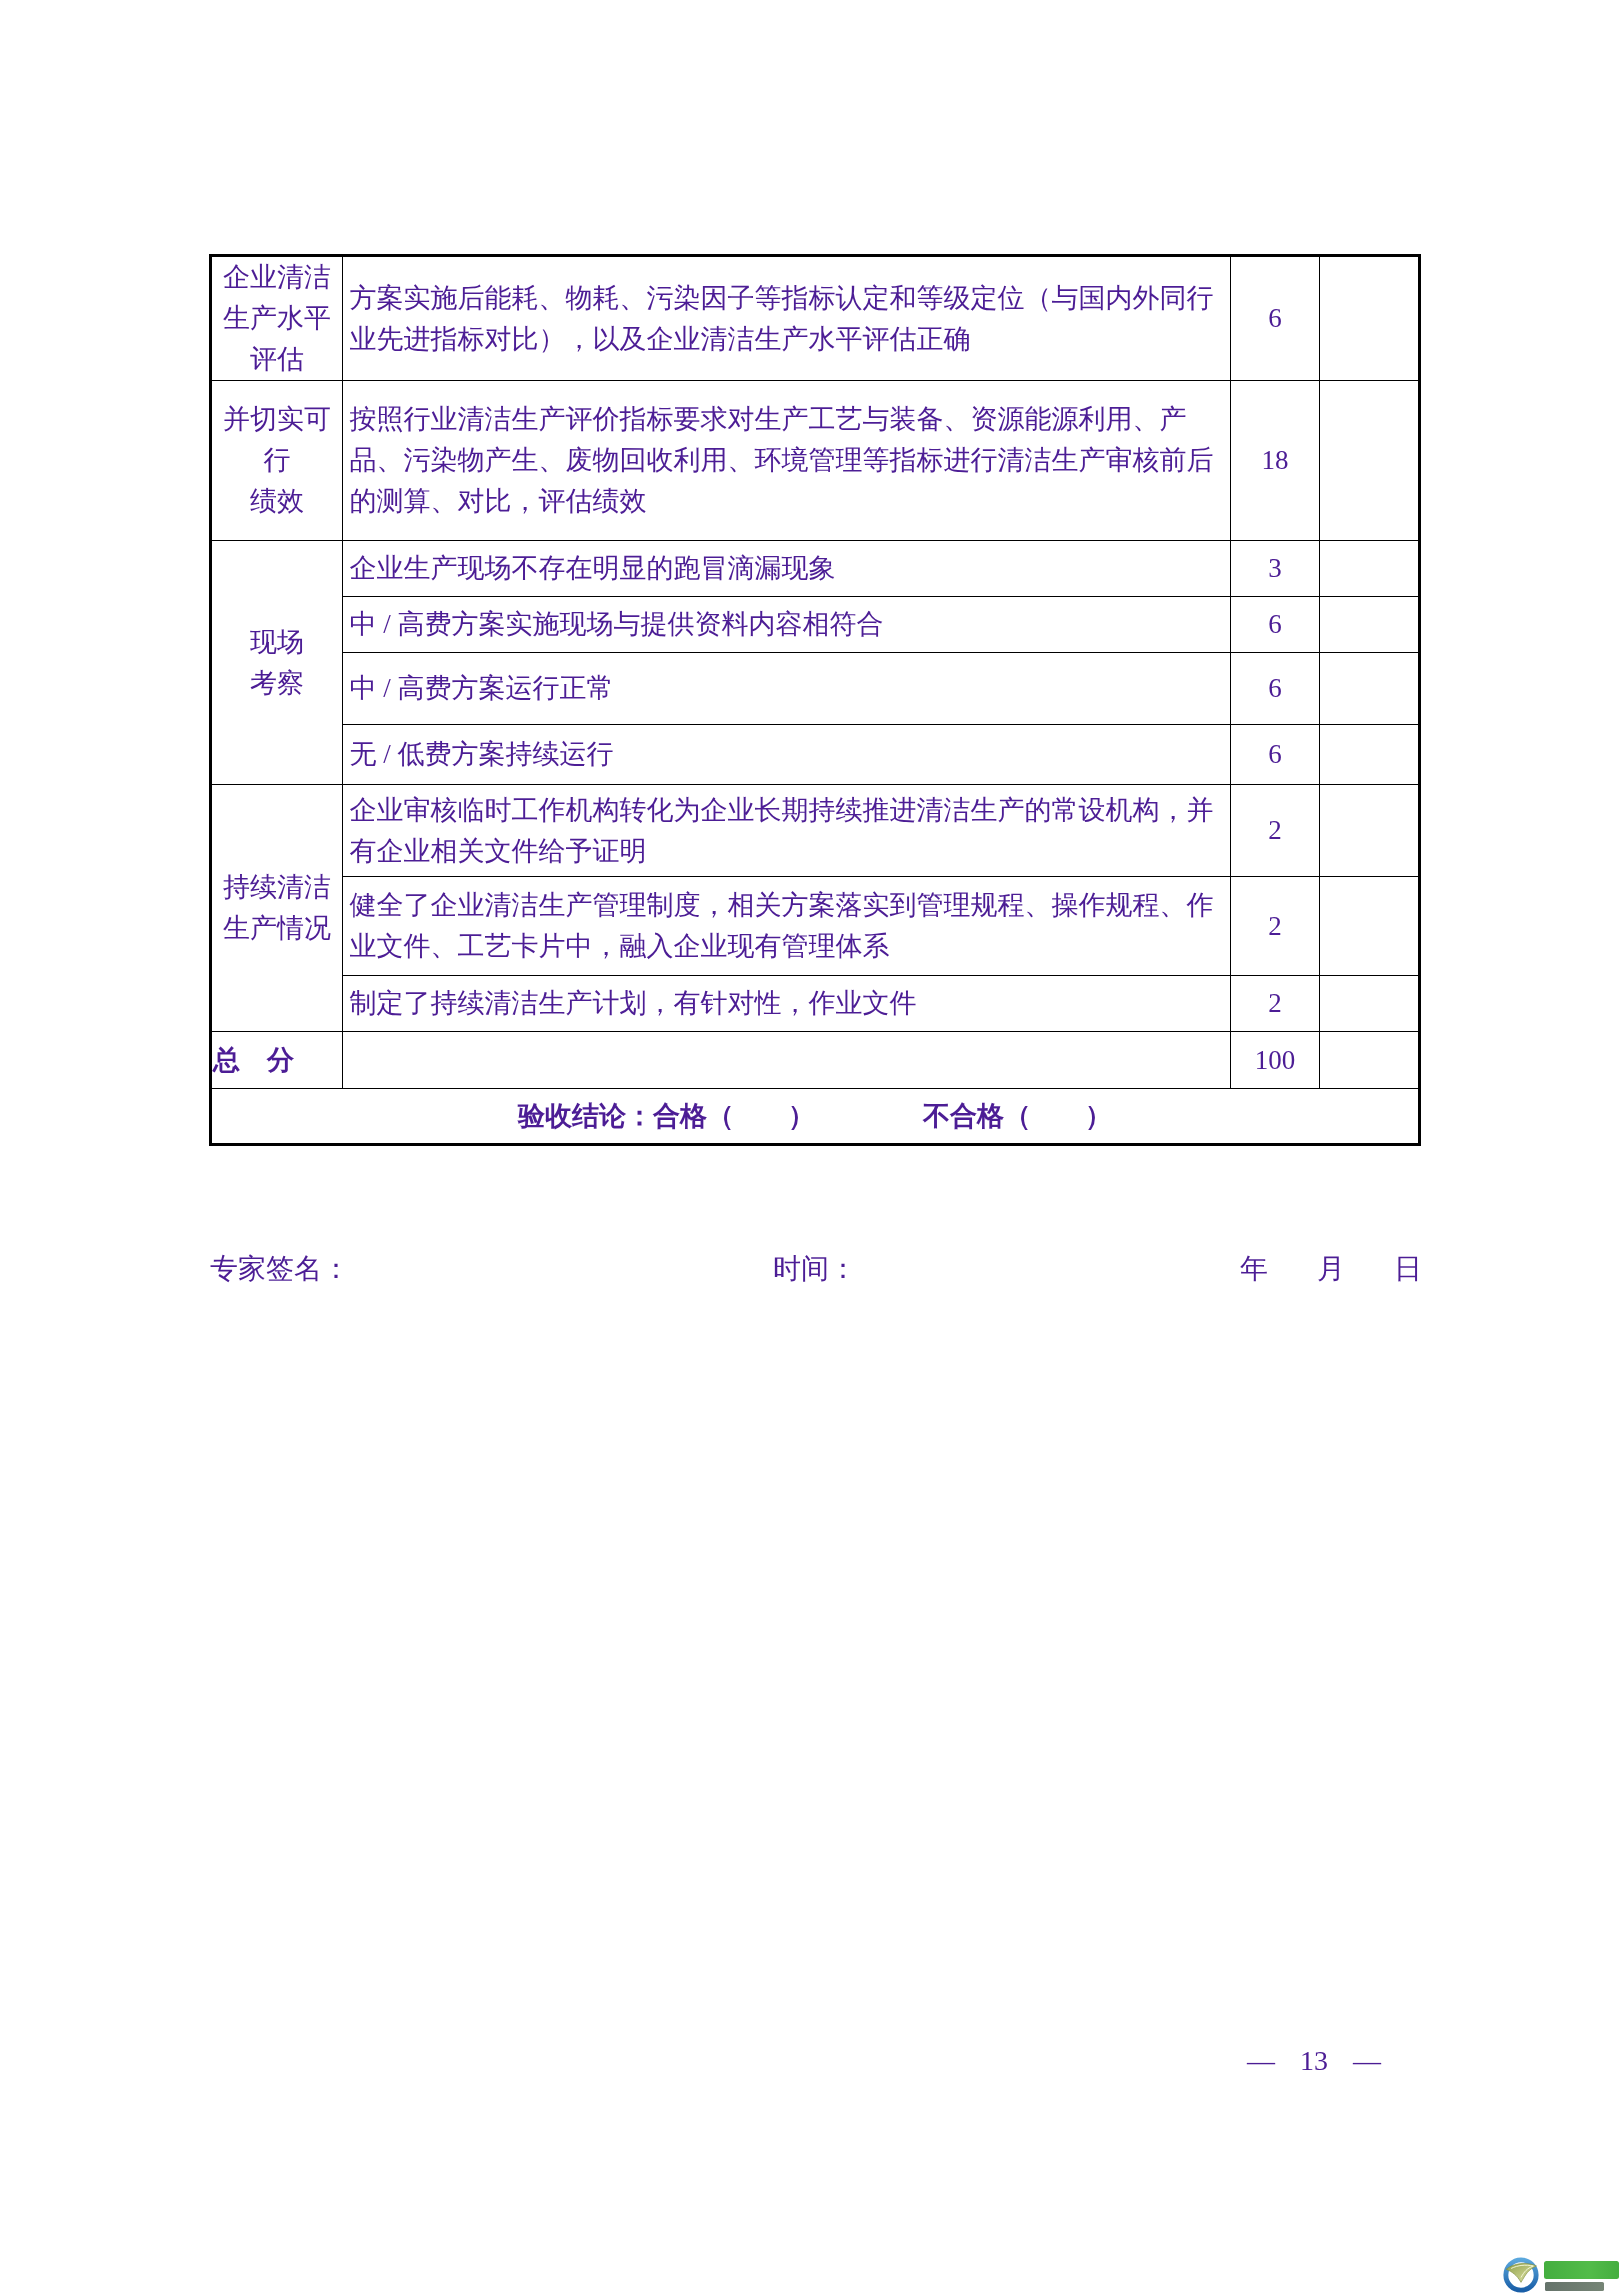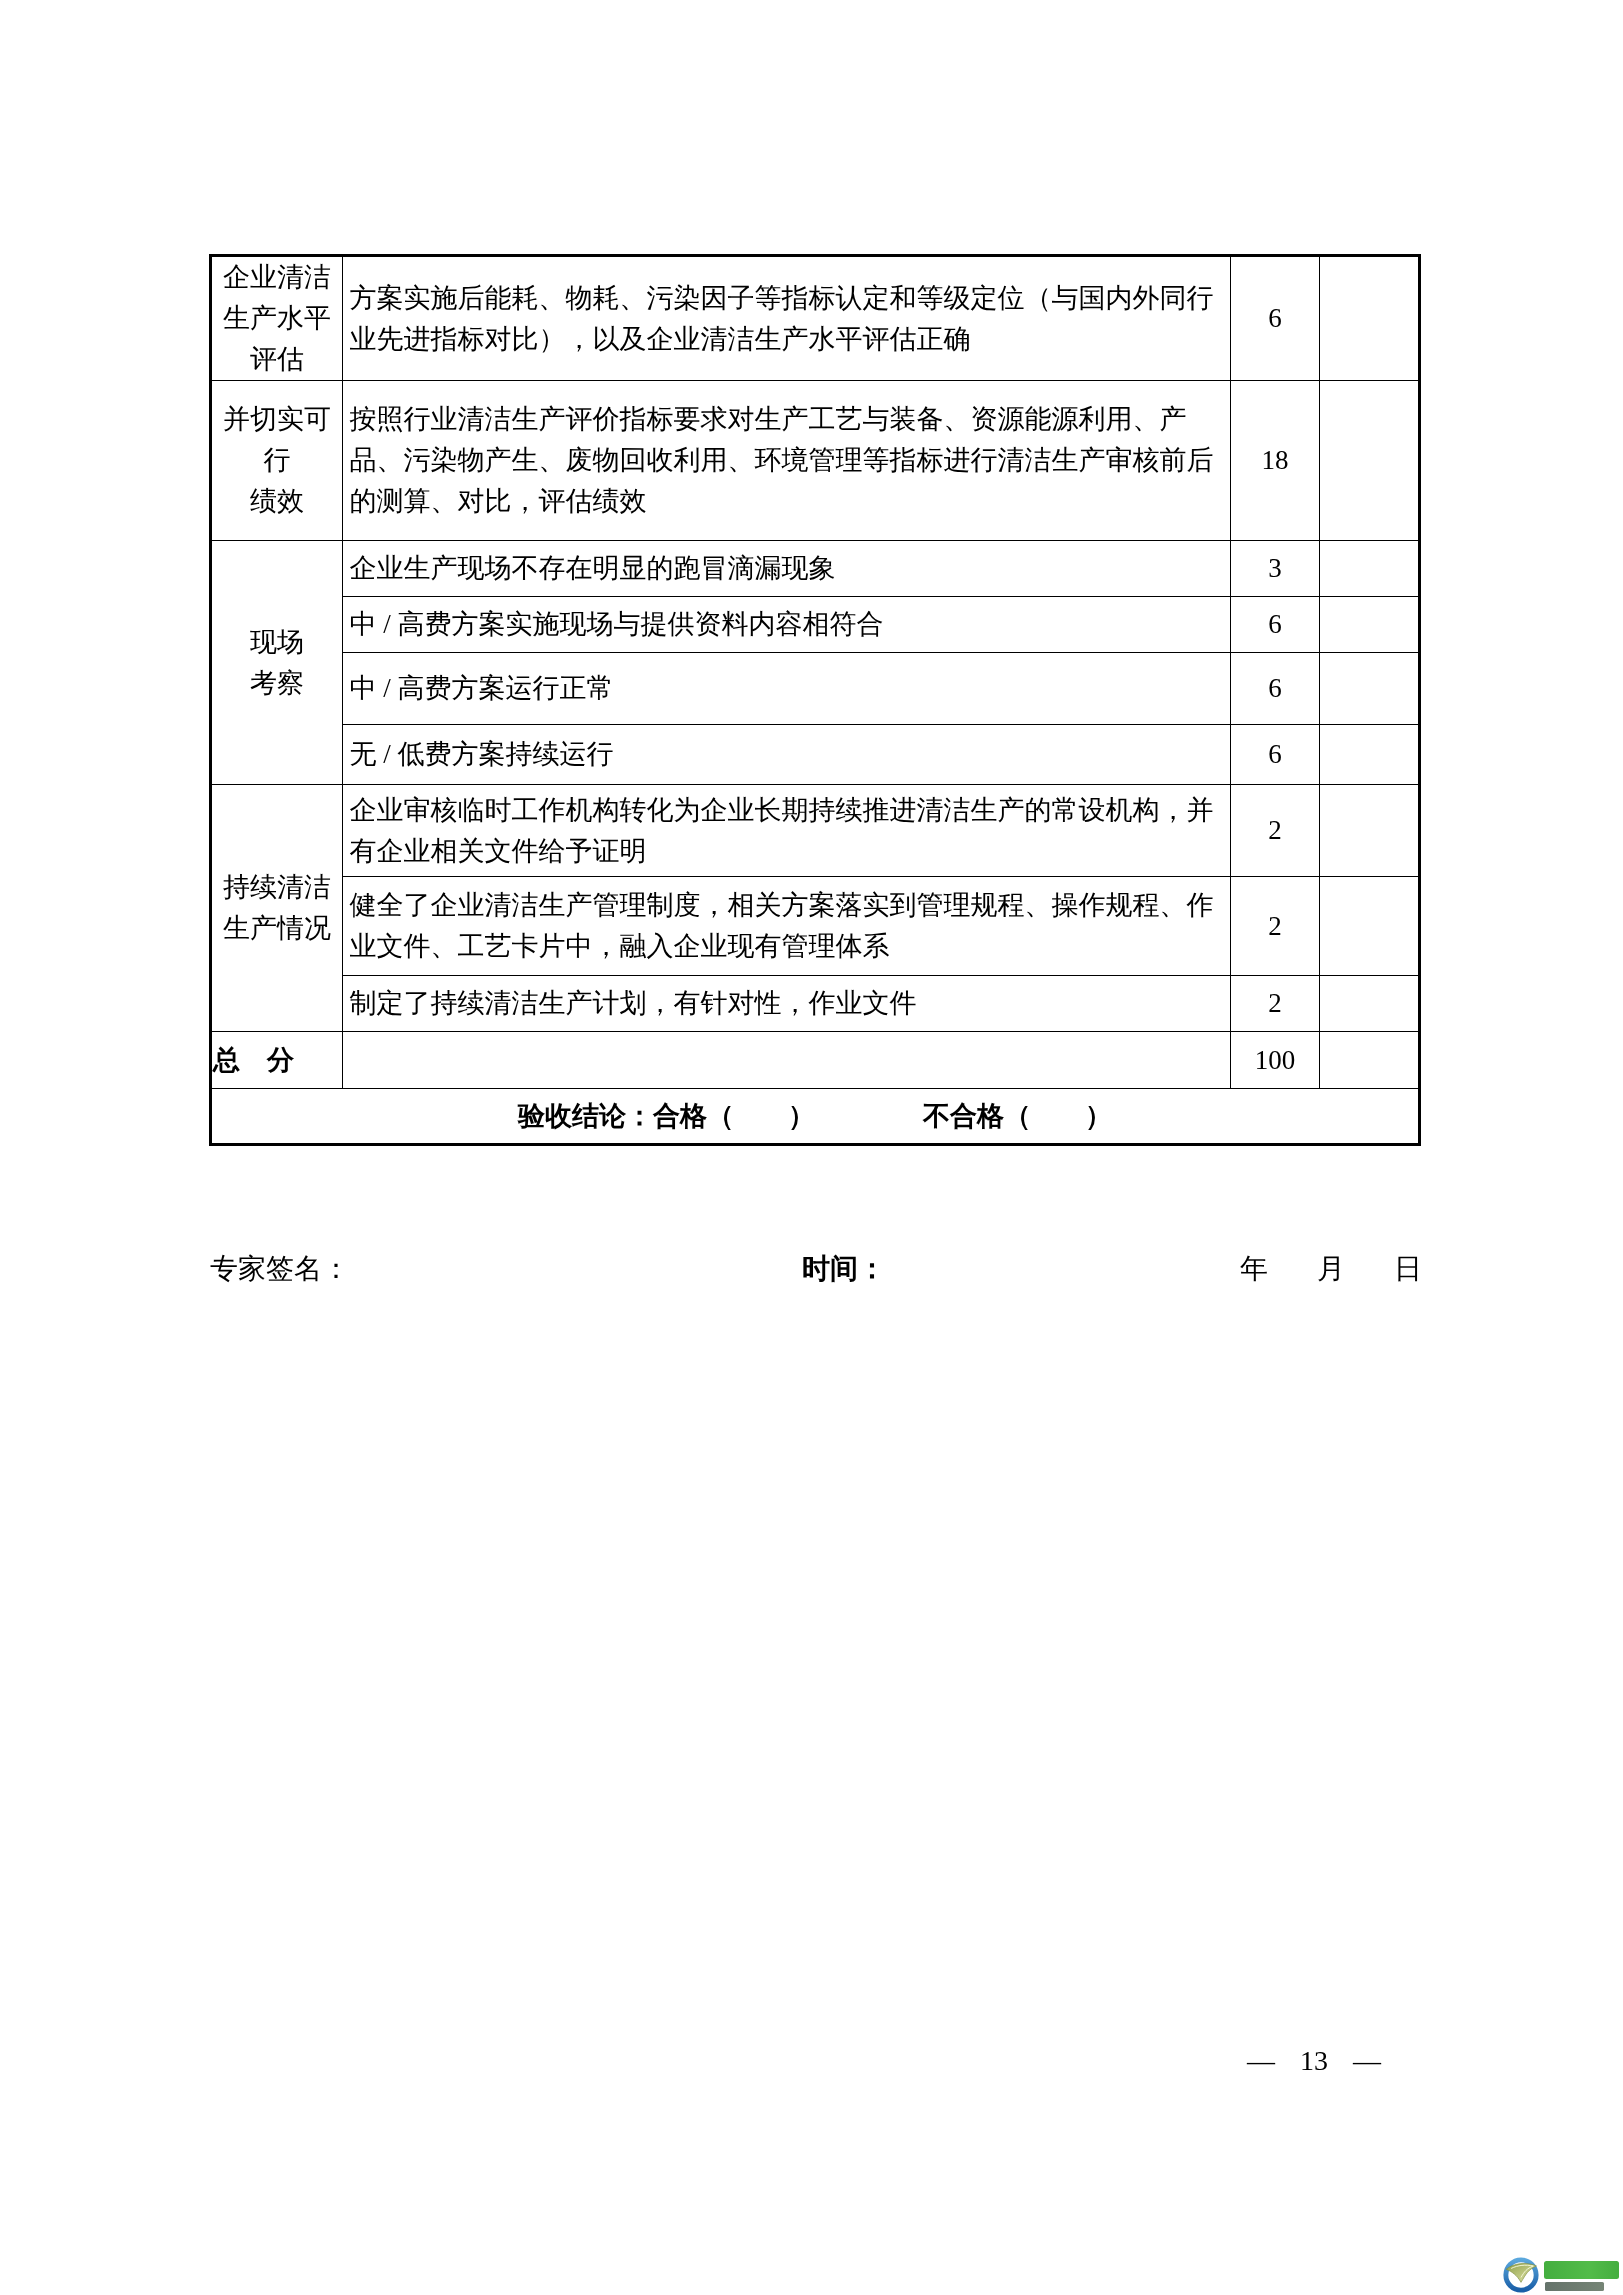--- a/index.html
+++ b/index.html
@@ -2,21 +2,21 @@
 <html style="font-size:13px"><head>
 <meta charset="utf-8">
 <style>
   html,body{margin:0;padding:0;background:#ffffff;}
   .page{
     position:relative;
     width:1623px;
     height:2295px;
     background:#ffffff;
     font-family:"Liberation Serif","DejaVu Serif",serif;
-    color:#000000;
+    color:#4c1d95;
     overflow:hidden;
   }
   table.score-table{
     position:absolute;
     left:209px;
     top:254px;
     width:1209px;
     border-collapse:collapse;
     table-layout:fixed;
     font-size:27px;
@@ -60,21 +60,21 @@
   .sig-row{
     position:absolute;
     left:0;
     top:1250px;
     width:100%;
     height:39px;
     font-size:28px;
   }
   .sig-row span{position:absolute;white-space:pre;}
   .sig-expert{left:210px;}
-  .sig-time{left:802px;font-weight:bold;}
+  .sig-time{left:773px;}
   .sig-year{left:1240px;}
   .sig-month{left:1317px;}
   .sig-day{left:1394px;}
   .page-number{
     position:absolute;
     left:1247px;
     top:2045px;
     font-size:28px;
     word-spacing:18px;
     white-space:pre;

